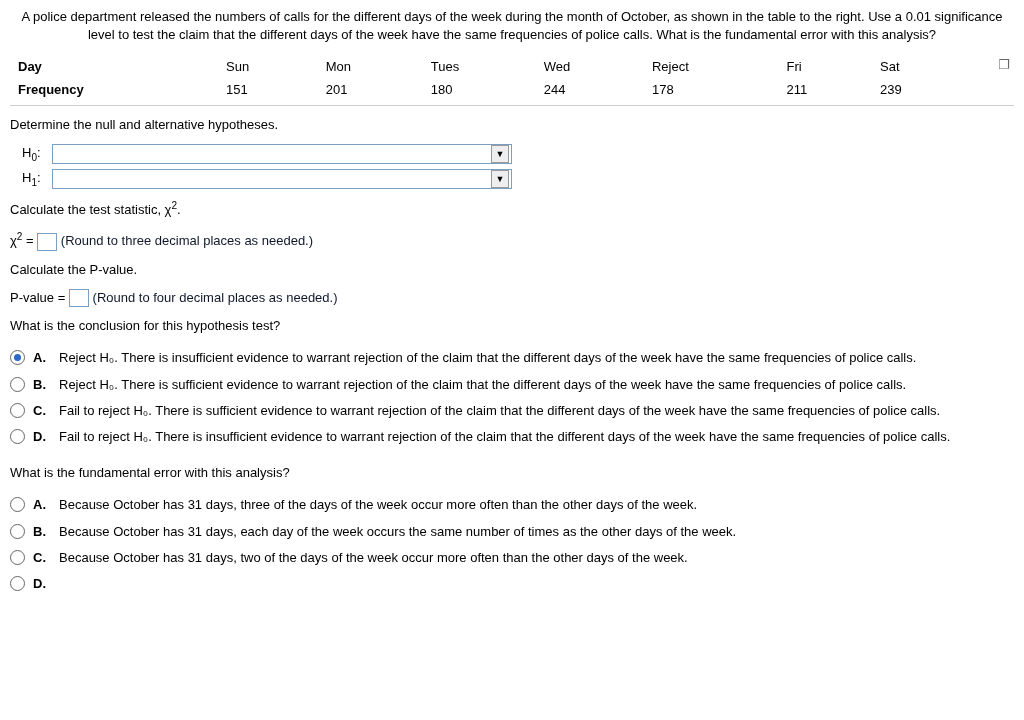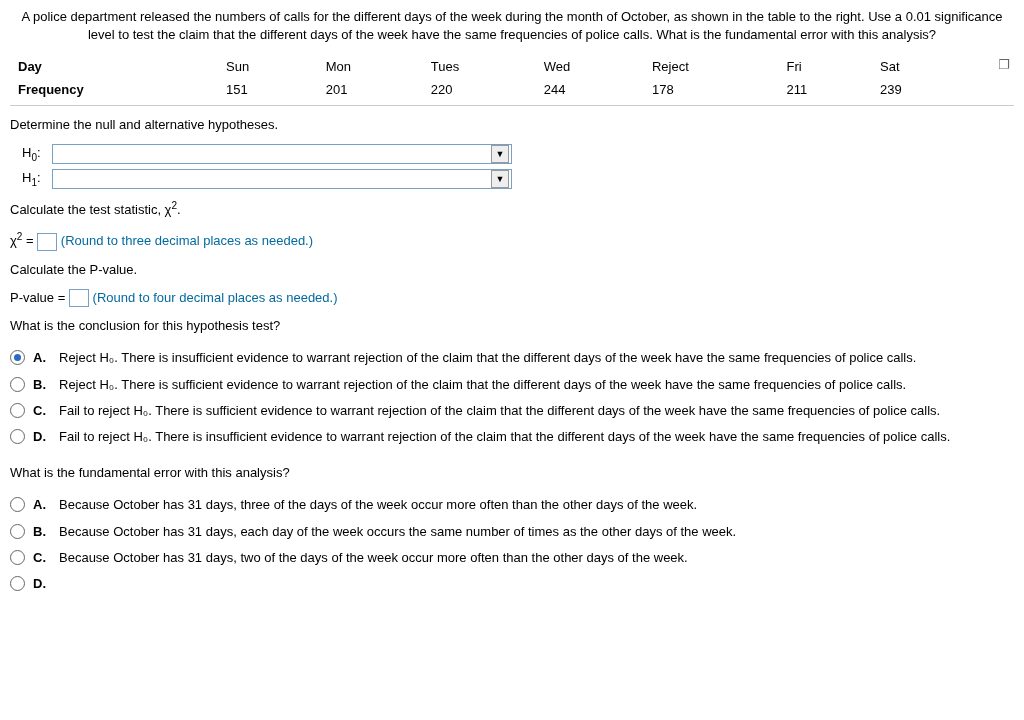--- a/index.html
+++ b/index.html
@@ -67,21 +67,21 @@
   }
   .input-box {
     border: 1px solid #7a9fc4;
     background: #fff;
     width: 18px;
     height: 16px;
     display: inline-block;
     vertical-align: middle;
   }
   .hint {
-    color: #0369a1;
+    color: #0f172a;
   }
   sub { font-size: 10px; }
   sup { font-size: 10px; }
   .options {
     margin: 8px 0 14px 0;
   }
   .option-row {
     display: flex;
     align-items: flex-start;
     padding: 4px 0;
@@ -135,21 +135,21 @@
     <td>Wed</td>
     <td>Reject</td>
     <td>Fri</td>
     <td>Sat</td>
     <td style="width:30px;"></td>
   </tr>
   <tr>
     <td style="font-weight:bold;">Frequency</td>
     <td>151</td>
     <td>201</td>
-    <td>220</td>
+    <td>180</td>
     <td>244</td>
     <td>178</td>
     <td>211</td>
     <td>239</td>
     <td></td>
   </tr>
 </tbody>
     </table>
 <span class="copy-icon" style="top:0;right:4px;">❐</span>
 </div>

